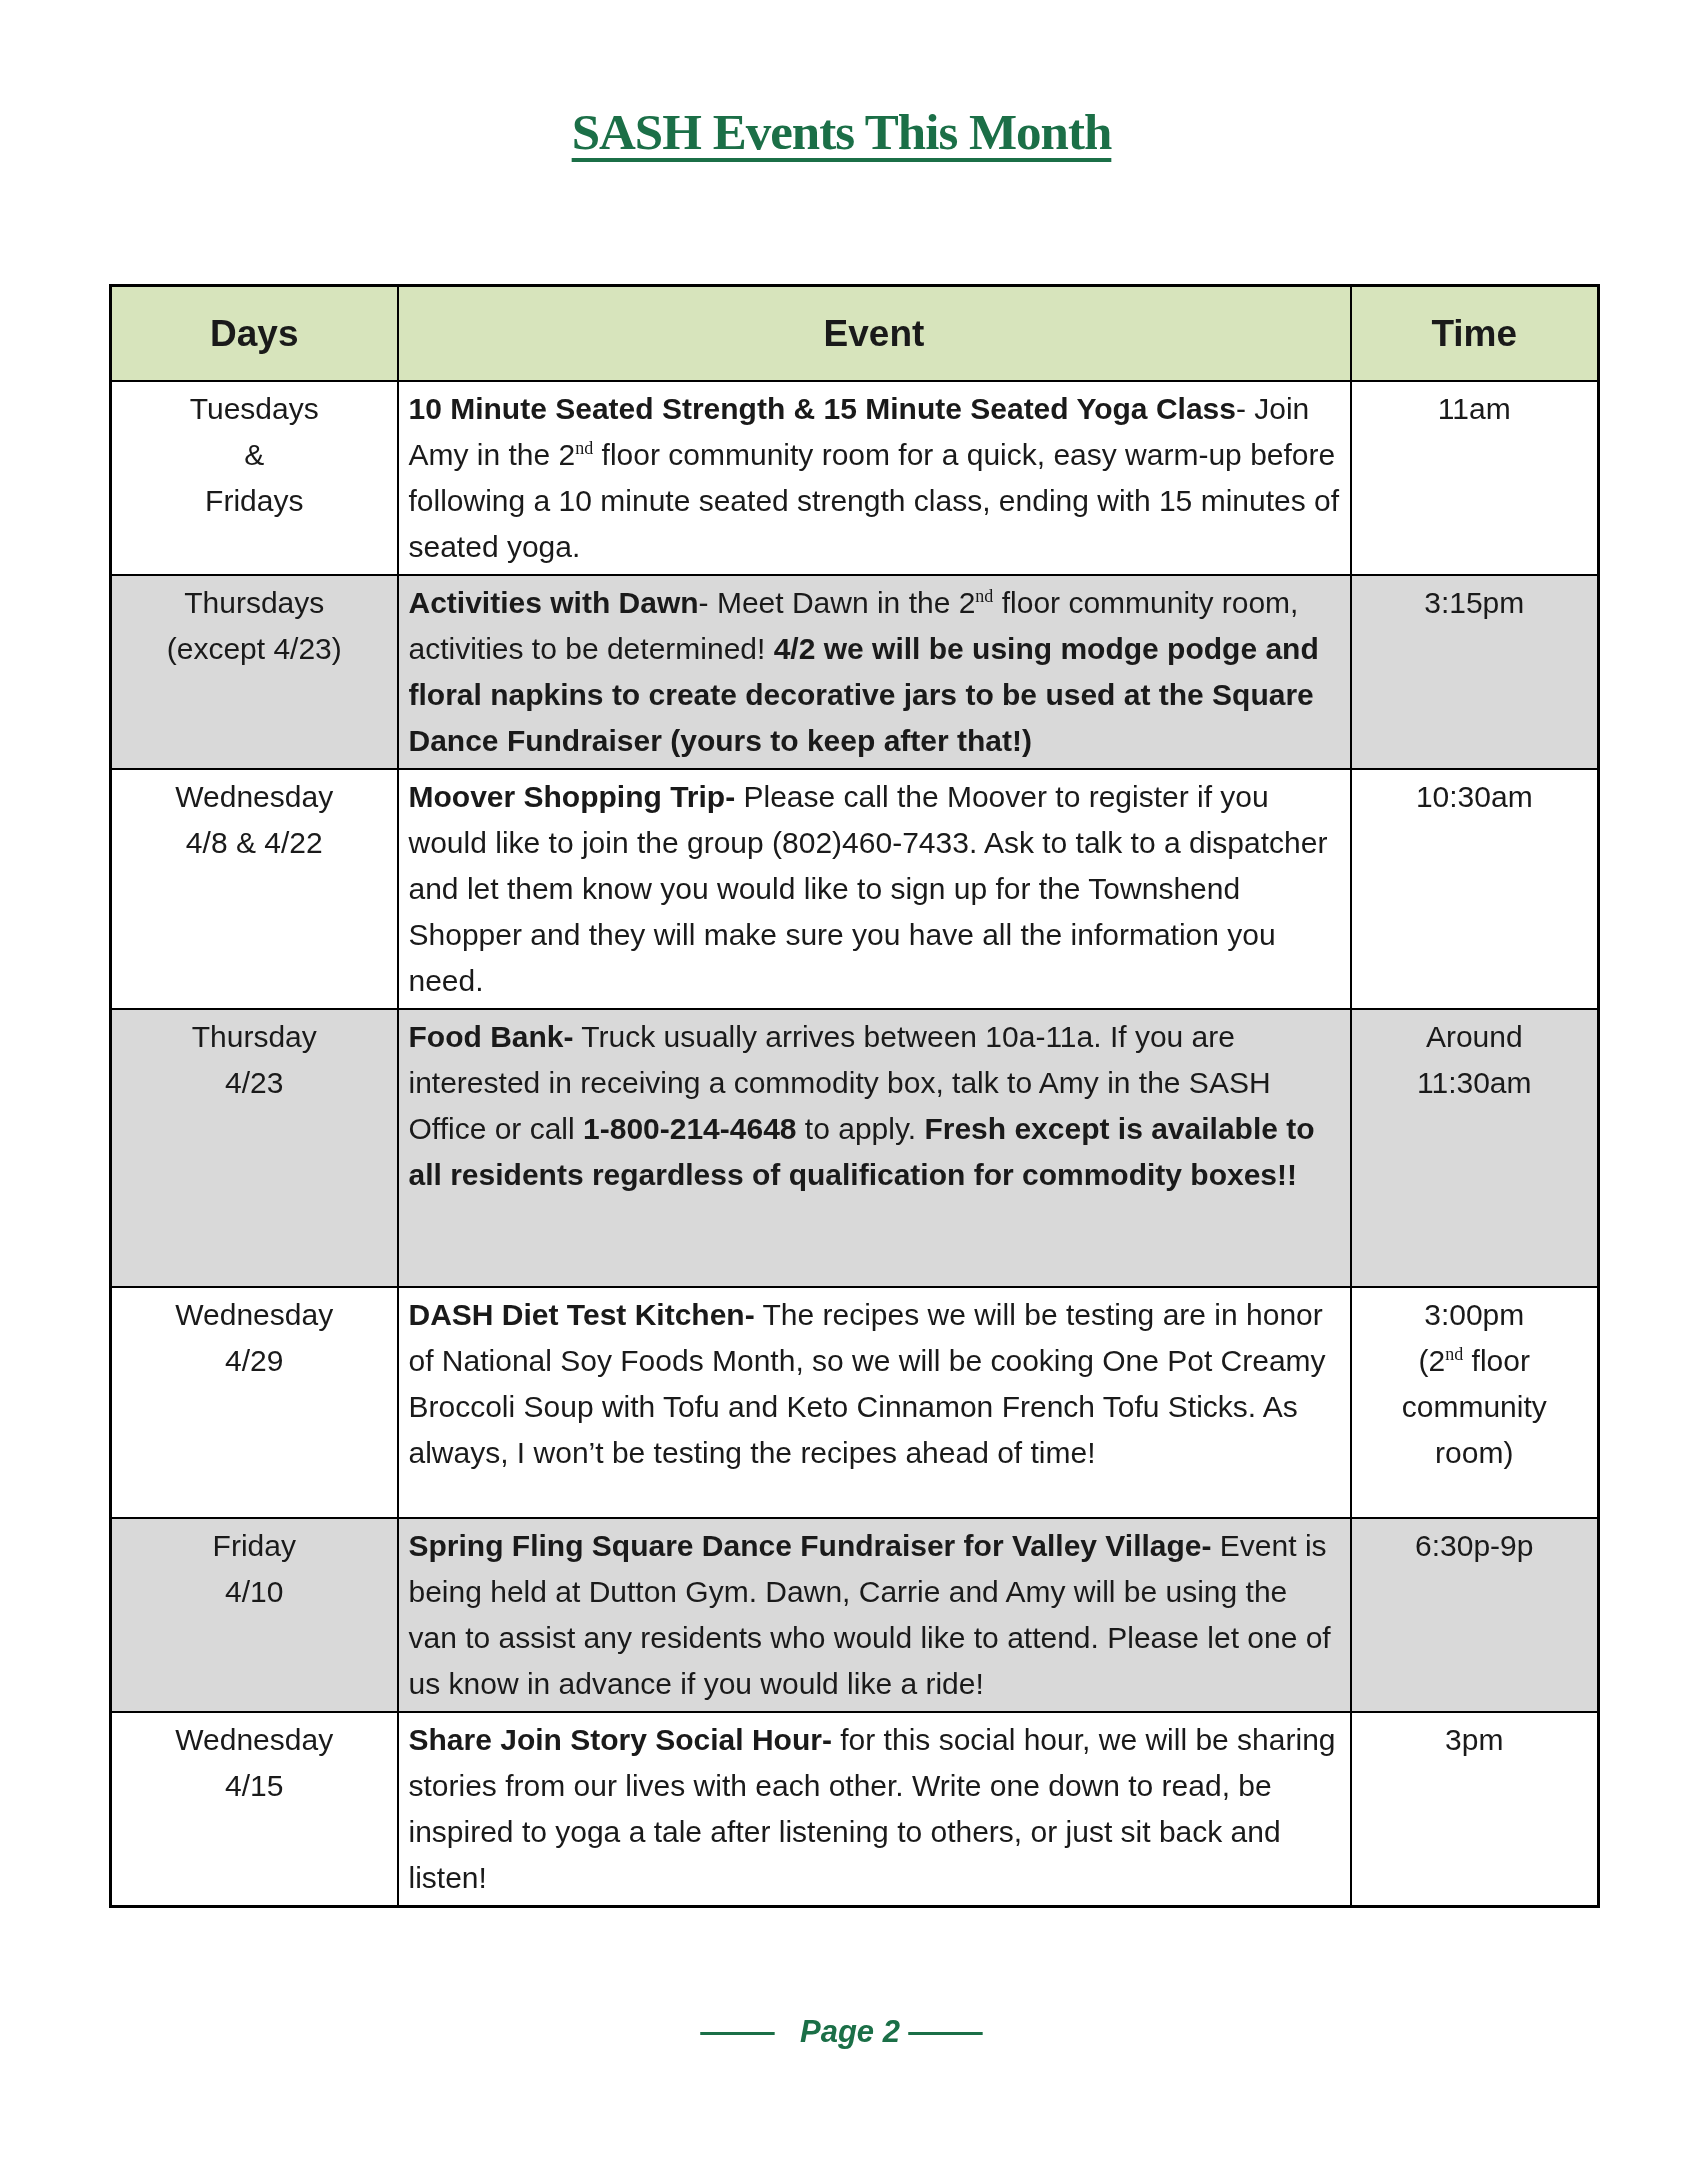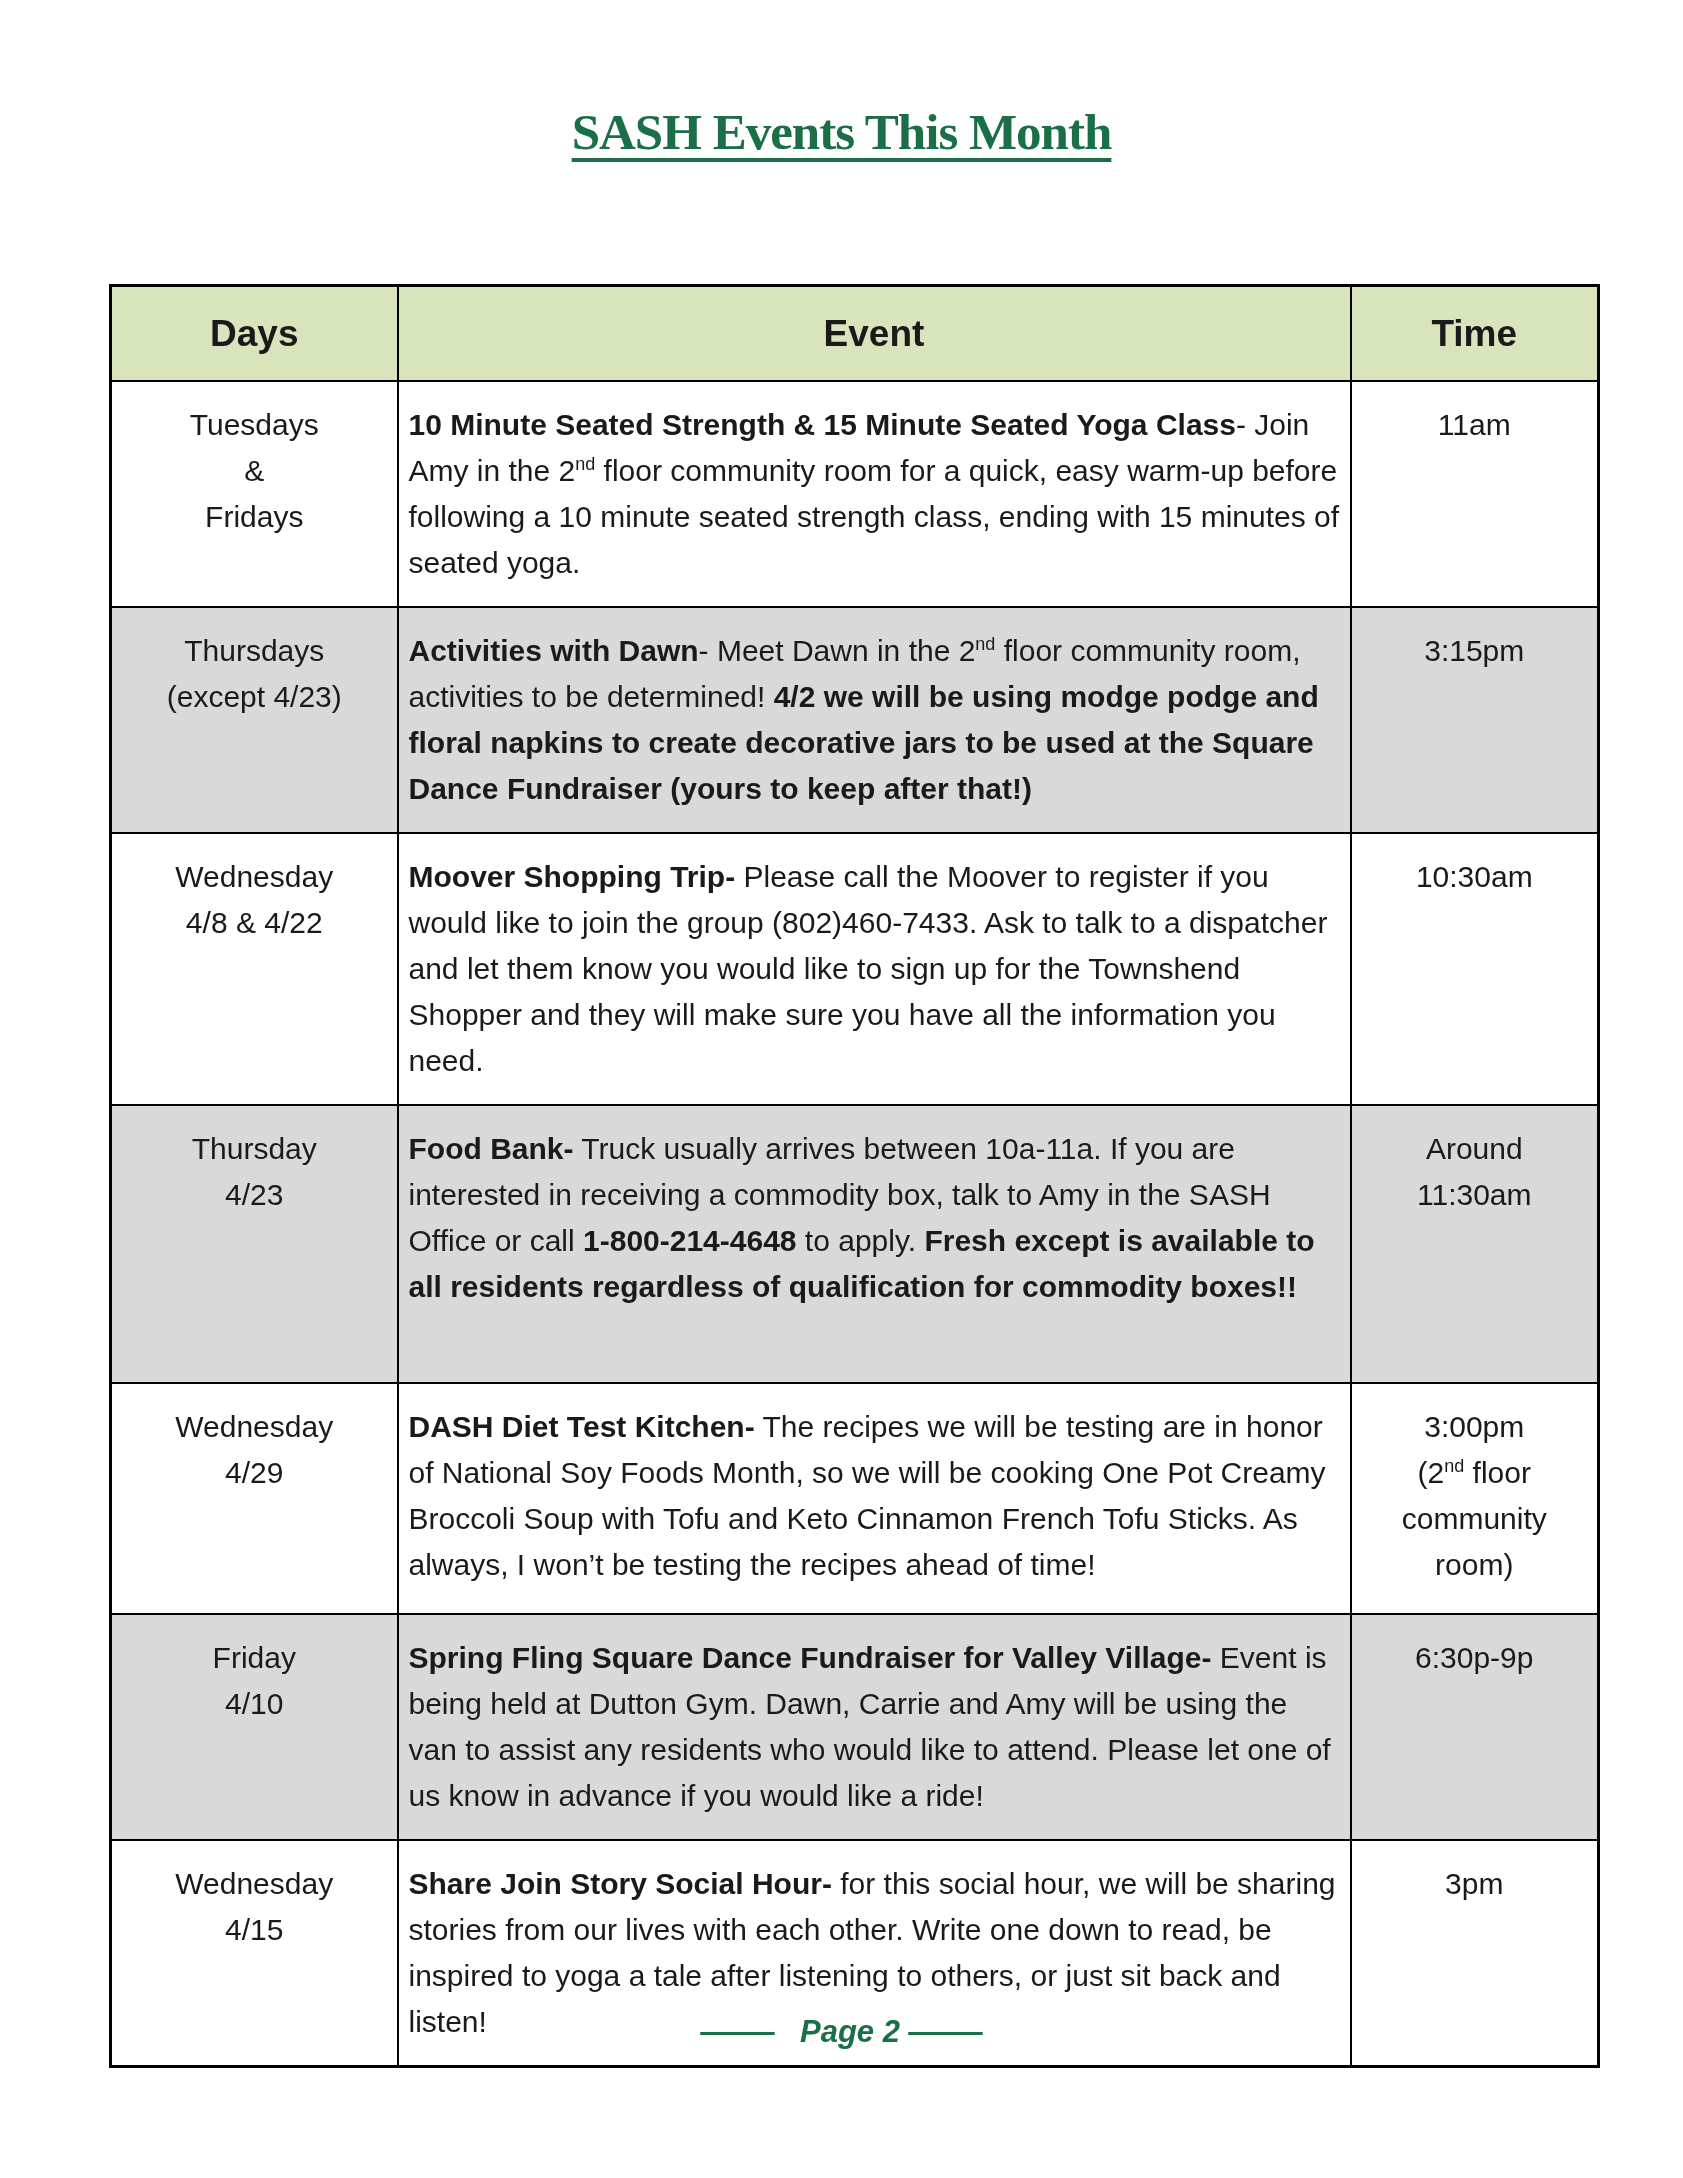--- a/index.html
+++ b/index.html
@@ -30,21 +30,21 @@
   }
   table.events{
     border-collapse:collapse;
     table-layout:fixed;
     width:1488px;
     margin:123px 0 0 109px;
     border:3px solid var(--border);
   }
   table.events th, table.events td{
     border:2px solid var(--border);
-    padding:20px 10px;
+    padding:4px 10px;
     vertical-align:top;
   }
   table.events th{
     background:var(--header-bg);
     font-size:37px;
     font-weight:bold;
     height:61px;
     vertical-align:middle;
     text-align:center;
     padding:16px;
@@ -59,20 +59,21 @@
   td.days,td.time{
     text-align:center;
     white-space:pre-line;
   }
   tr.shaded td{background:var(--shade);}
   .b{font-weight:bold;}
   sup{
     font-size:0.6em;
     vertical-align:super;
     line-height:0;
+    font-family:Liberation Serif, serif;
   }
   .footer{
     position:absolute;
     left:0;top:2014px;
     width:1683px;
     display:flex;
     justify-content:center;
     align-items:center;
     gap:30px;
     color:var(--green);

